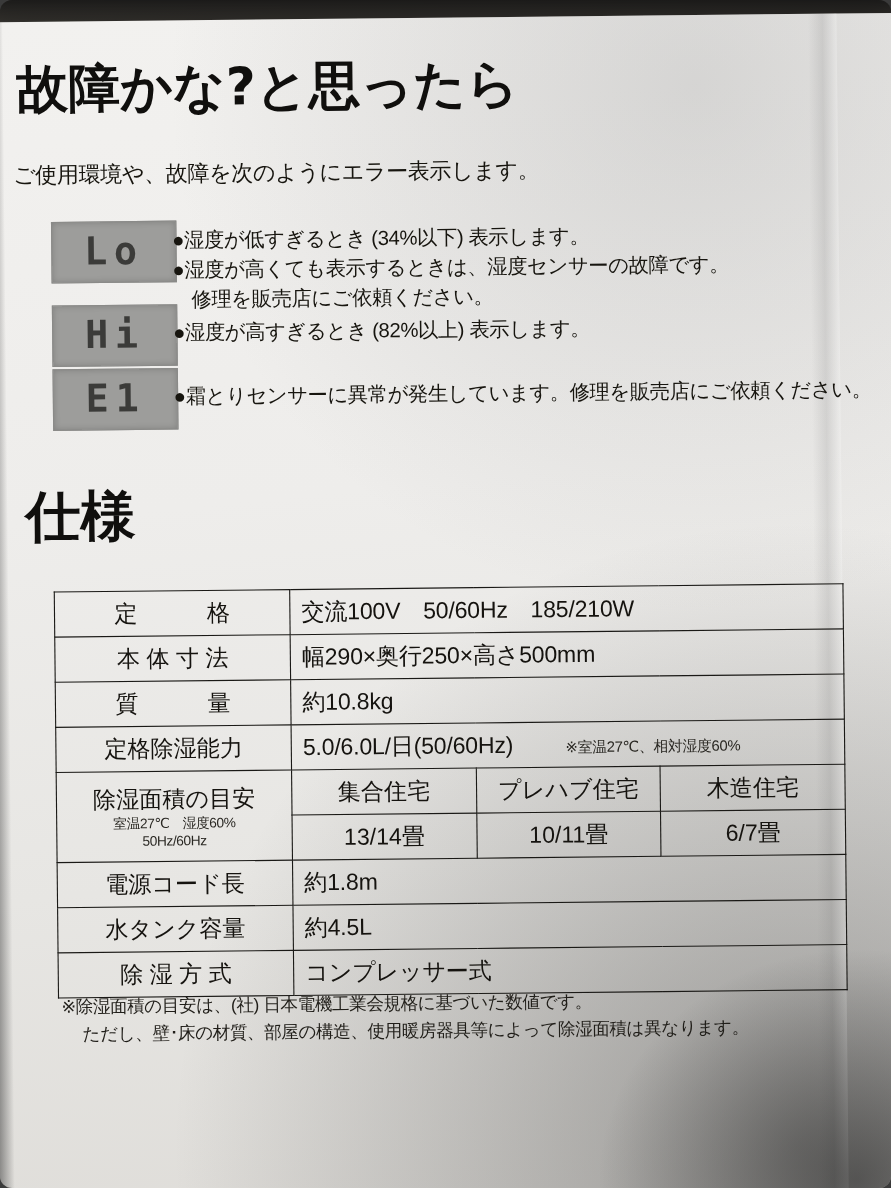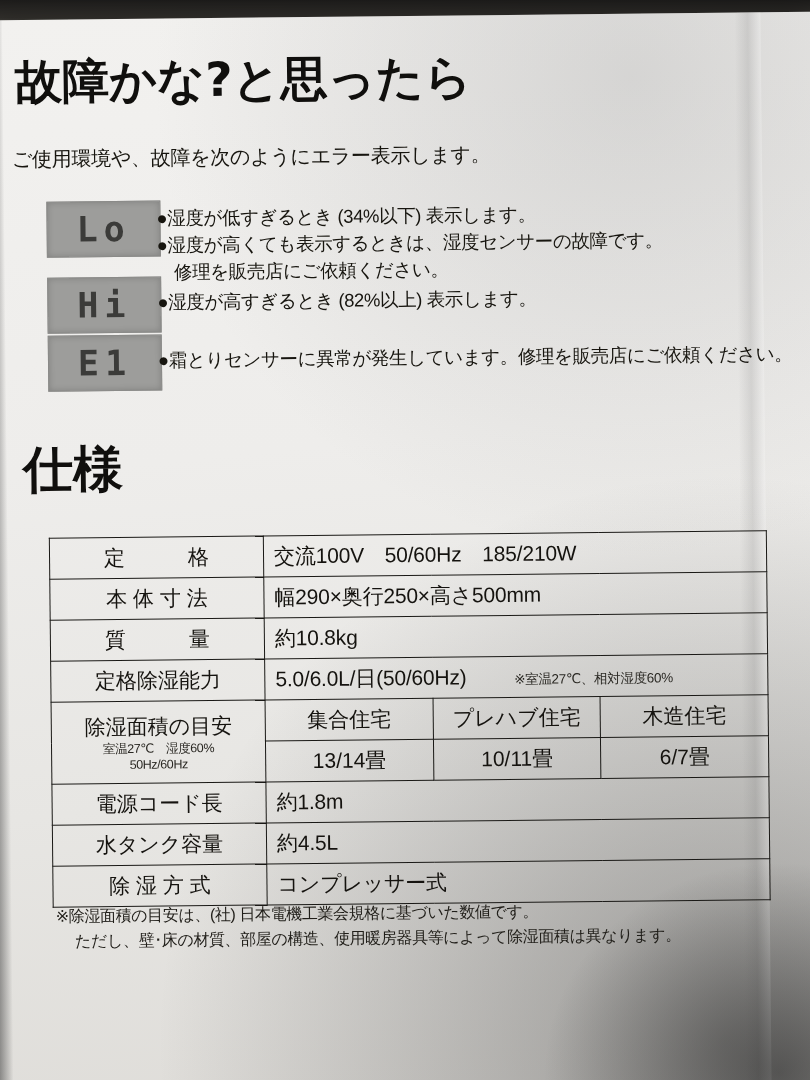--- a/index.html
+++ b/index.html
@@ -14,20 +14,21 @@
     font-family: "Liberation Sans", "DejaVu Sans", sans-serif;
   }
 
   
   .photo {
     position: relative;
     width: 810px;
     height: 1080px;
     background: #2e2d2b;
     overflow: hidden;
+    border-radius: 11px;
   }
   
   .top-band {
     position: absolute;
     left: 0; top: 0;
     width: 810px; height: 30px;
     background: linear-gradient(180deg, #1d1c1b 0%, #35332f 60%, #6d6a66 100%);
   }
   
   .sheet {

